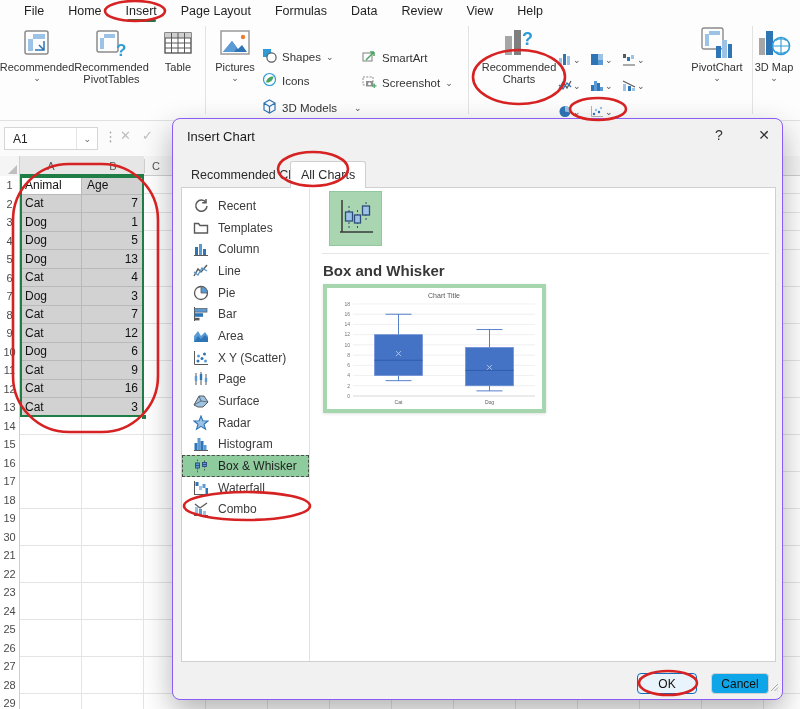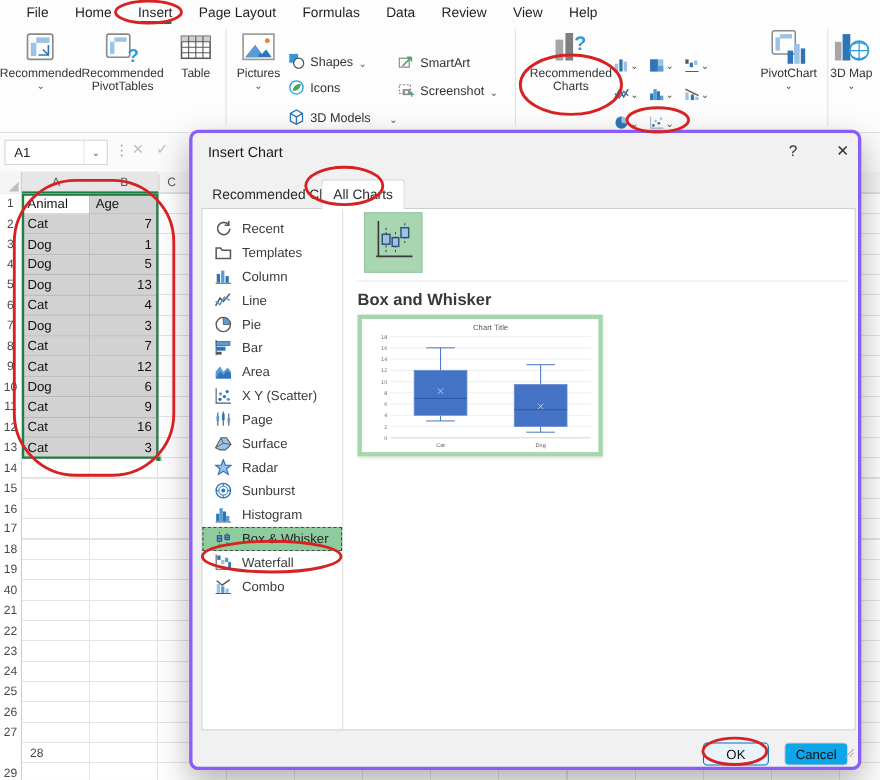--- a/index.html
+++ b/index.html
@@ -52,21 +52,21 @@
   .rowgut{position:absolute;left:19px;top:20px;bottom:0;width:1px;background:#cfcfcf;}
   .cell{position:absolute;height:18.5px;font-size:12px;color:#111;display:flex;align-items:center;
     background:#d2d2d2;border-right:1px solid #b9b9b9;border-bottom:1px solid #b9b9b9;padding:0 5px;}
   .cell.txt{justify-content:flex-start;} .cell.num{justify-content:flex-end;}
   .cell.activecell{background:#fff;}
   .selbox{position:absolute;border:2px solid #1e7e45;pointer-events:none;}
   .fillhandle{position:absolute;width:6px;height:6px;background:#1e7e45;border:1px solid #fff;}
 
   
   .dialog{position:absolute;left:172px;top:118px;width:611px;height:582px;background:#f1f1f1;
-    border:3px solid #8b5cf6;border-radius:8px;box-shadow:0 12px 30px rgba(0,0,0,.30);}
+    border:1px solid #8b5cf6;border-radius:8px;box-shadow:0 12px 30px rgba(0,0,0,.30);}
   .dlg-title{position:absolute;left:14px;top:10px;font-size:13px;color:#1a1a1a;}
   .dlg-help{position:absolute;left:536px;top:8px;font-size:14px;color:#333;width:20px;text-align:center;}
   .dlg-close{position:absolute;left:580px;top:8px;font-size:14px;color:#333;width:22px;text-align:center;}
   .dlg-tab{position:absolute;top:42px;height:27px;font-size:12.5px;color:#2b2b2b;display:flex;align-items:center;padding:0 10px;}
   .dlg-tab.active{background:#fff;border:1px solid #d0d0d0;border-bottom:none;border-radius:3px 3px 0 0;z-index:3;}
   .dlg-content{position:absolute;left:8px;top:68px;width:595px;height:475px;background:#fff;border:1px solid #d0d0d0;}
   .typelist{position:absolute;left:0;top:0;width:128px;height:100%;border-right:1px solid #e2e2e2;padding-top:7px;}
   .type-item{height:21.7px;display:flex;align-items:center;gap:9px;padding-left:11px;font-size:12px;color:#3b3b3b;white-space:nowrap;}
   .type-item .ticon{width:16px;height:16px;flex:0 0 16px;display:flex;align-items:center;}
   .type-item.selected{background:#8ecb9d;outline:1px dashed #4d4d4d;outline-offset:-1px;color:#222;}
@@ -343,29 +343,29 @@
       <div class="rownum" style="top: 186.5px; height: 18.5px; line-height: 18.5px;">10</div>
       <div class="rownum" style="top: 205px; height: 18.5px; line-height: 18.5px;">11</div>
       <div class="rownum" style="top: 223.5px; height: 18.5px; line-height: 18.5px;">12</div>
       <div class="rownum" style="top: 242px; height: 18.5px; line-height: 18.5px;">13</div>
       <div class="rownum" style="top: 260.5px; height: 18.5px; line-height: 18.5px;">14</div>
       <div class="rownum" style="top: 279px; height: 18.5px; line-height: 18.5px;">15</div>
       <div class="rownum" style="top: 297.5px; height: 18.5px; line-height: 18.5px;">16</div>
       <div class="rownum" style="top: 316px; height: 18.5px; line-height: 18.5px;">17</div>
       <div class="rownum" style="top: 334.5px; height: 18.5px; line-height: 18.5px;">18</div>
       <div class="rownum" style="top: 353px; height: 18.5px; line-height: 18.5px;">19</div>
-      <div class="rownum" style="top: 371.5px; height: 18.5px; line-height: 18.5px;">40</div>
+      <div class="rownum" style="top: 371.5px; height: 18.5px; line-height: 18.5px;">30</div>
       <div class="rownum" style="top: 390px; height: 18.5px; line-height: 18.5px;">21</div>
       <div class="rownum" style="top: 408.5px; height: 18.5px; line-height: 18.5px;">22</div>
       <div class="rownum" style="top: 427px; height: 18.5px; line-height: 18.5px;">23</div>
       <div class="rownum" style="top: 445.5px; height: 18.5px; line-height: 18.5px;">24</div>
       <div class="rownum" style="top: 464px; height: 18.5px; line-height: 18.5px;">25</div>
       <div class="rownum" style="top: 482.5px; height: 18.5px; line-height: 18.5px;">26</div>
       <div class="rownum" style="top: 501px; height: 18.5px; line-height: 18.5px;">27</div>
-      <div class="rownum" style="top: 519.5px; height: 18.5px; line-height: 18.5px; margin-left: 24px;">28</div>
+      <div class="rownum" style="top: 519.5px; height: 18.5px; line-height: 18.5px;">28</div>
       <div class="rownum" style="top: 538px; height: 18.5px; line-height: 18.5px;">29</div>
       <div class="cell txt activecell" style="left: 20px; width: 62px; top: 20px;">Animal</div>
       <div class="cell txt" style="left: 82px; width: 62px; top: 20px;">Age</div>
       <div class="cell txt" style="left: 20px; width: 62px; top: 38.5px;">Cat</div>
       <div class="cell num" style="left: 82px; width: 62px; top: 38.5px;">7</div>
       <div class="cell txt" style="left: 20px; width: 62px; top: 57px;">Dog</div>
       <div class="cell num" style="left: 82px; width: 62px; top: 57px;">1</div>
       <div class="cell txt" style="left: 20px; width: 62px; top: 75.5px;">Dog</div>
       <div class="cell num" style="left: 82px; width: 62px; top: 75.5px;">5</div>
       <div class="cell txt" style="left: 20px; width: 62px; top: 94px;">Dog</div>
@@ -497,31 +497,20 @@
             </span>
             <span>Surface</span>
           </div>
           <div class="type-item">
             <span class="ticon">
               <svg width="16" height="16" viewBox="0 0 16 16">
                 <path d="M8 1 L9.8 5.8 15 6 11 9.2 12.5 14.3 8 11.3 3.5 14.3 5 9.2 1 6 6.2 5.8z" fill="#9cc3e5" stroke="#2e75b6" stroke-width="1.1"></path>
               </svg>
             </span>
             <span>Radar</span>
-          </div>
-          <div class="type-item">
-            <span class="ticon">
-              <svg width="16" height="16" viewBox="0 0 16 16">
-                <circle cx="8" cy="8" r="6.6" fill="none" stroke="#2e75b6" stroke-width="1.2"></circle>
-                <circle cx="8" cy="8" r="4.1" fill="none" stroke="#5b9bd5" stroke-width="1.2"></circle>
-                <circle cx="8" cy="8" r="1.8" fill="#2e75b6"></circle>
-                <path d="M8 1.4 v2.4 M14.6 8 h-2.4 M8 14.6 v-2.4 M1.4 8 h2.4" stroke="#2e75b6" stroke-width="1"></path>
-              </svg>
-            </span>
-            <span>Sunburst</span>
           </div>
           <div class="type-item">
             <span class="ticon">
               <svg width="16" height="16" viewBox="0 0 16 16">
                 <path d="M1 14.5 h14" stroke="#595959"></path>
                 <rect x="1.5" y="7" width="3" height="7" fill="#2e75b6"></rect>
                 <rect x="4.5" y="2" width="3" height="12" fill="#5b9bd5"></rect>
                 <rect x="7.5" y="5" width="3" height="9" fill="#2e75b6"></rect>
                 <rect x="10.5" y="9" width="3" height="5" fill="#5b9bd5"></rect>
               </svg>

